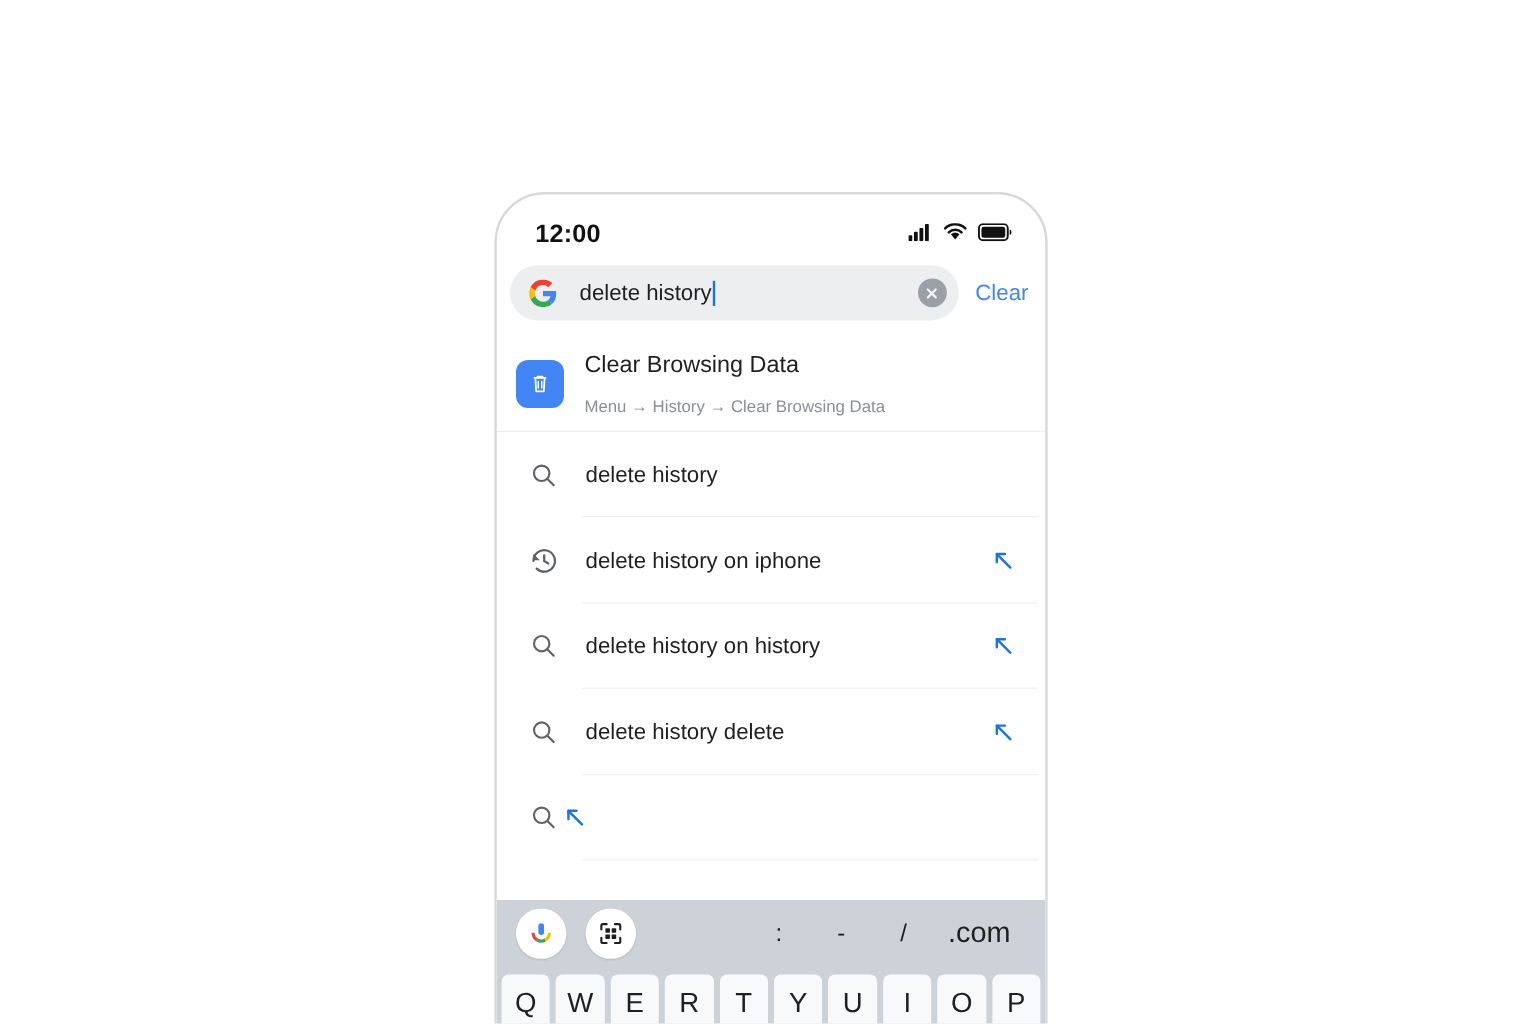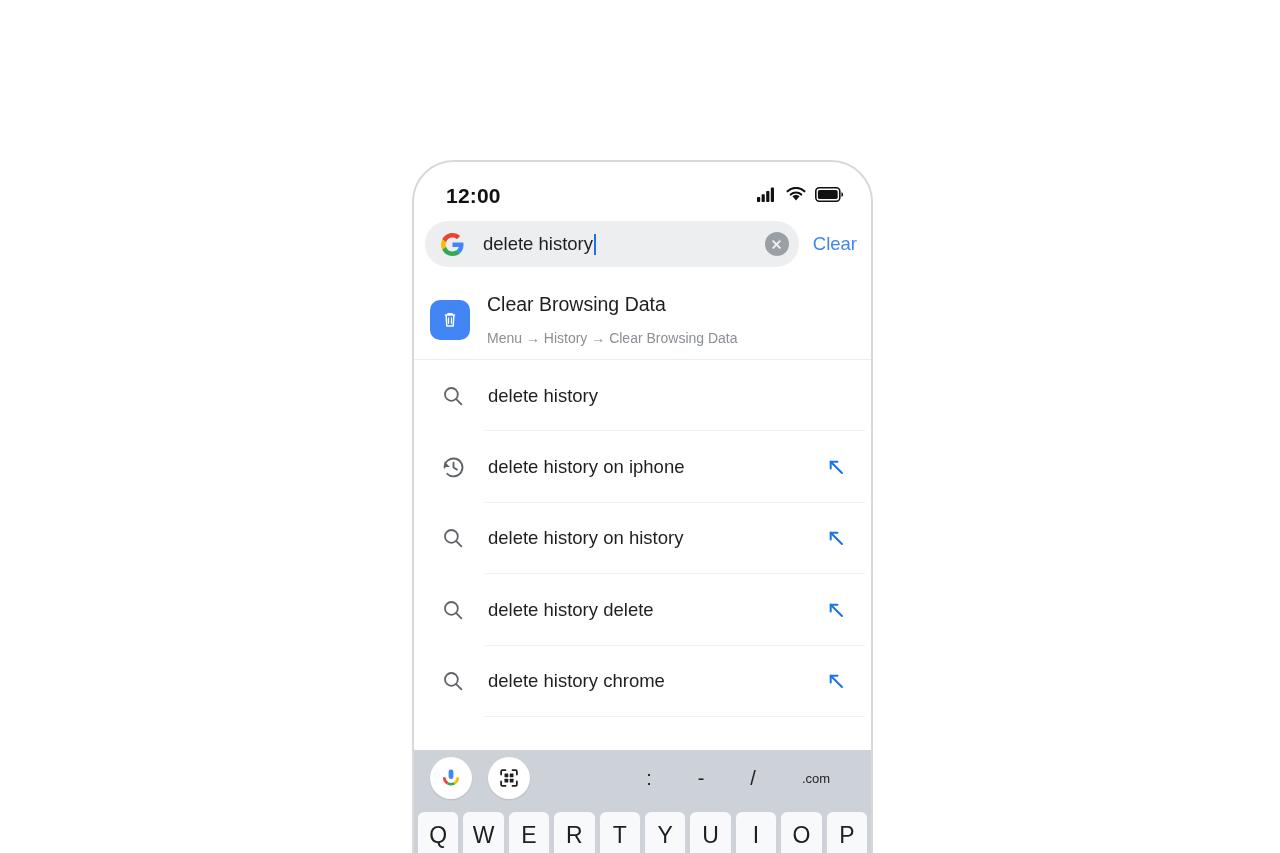--- a/index.html
+++ b/index.html
@@ -246,21 +246,21 @@
     align-items: center;
     gap: 0px;
   }
   .kb-shortcut {
     font-size: 20px;
     color: #1f1f1f;
     cursor: pointer;
     text-align: center;
     min-width: 52px;
   }
-  .kb-shortcut.dotcom { font-size: 13px; min-width: 74px; font-weight: 400;}
+  .kb-shortcut.dotcom { font-size: 24px; min-width: 74px; font-weight: 400;}
 
   .kb-keys {
     display: flex;
     justify-content: center;
     gap: 5px;
     padding: 6px 4px 0 4px;
   }
   .kb-key {
     width: 41px;
     height: 48px;
@@ -410,21 +410,20 @@
             </span>
             <div class="row-divider"></div>
           </div>
           <div class="sugg-row">
             <span class="sugg-icon">
               <svg width="24" height="24" viewBox="0 0 24 24">
                 <circle cx="10.4" cy="10.4" r="6.4" fill="none" stroke="#5f6368" stroke-width="1.8"></circle>
                 <path d="M15.2 15.2 L20.4 20.4" stroke="#5f6368" stroke-width="1.8" stroke-linecap="round"></path>
               </svg>
             </span>
-            <span class="sugg-text">delete history <b>chrome</b></span>
             <span class="sugg-arrow">
               <svg width="22" height="22" viewBox="0 0 24 24">
                 <path d="M18.5 18.5 L6.2 6.2" stroke="#1a73e8" stroke-width="2.2" stroke-linecap="round"></path>
                 <path d="M6.2 13.6 V6.2 H13.6" fill="none" stroke="#1a73e8" stroke-width="2.2" stroke-linecap="round" stroke-linejoin="round"></path>
               </svg>
             </span>
             <div class="row-divider"></div>
           </div>
         </div>
 

